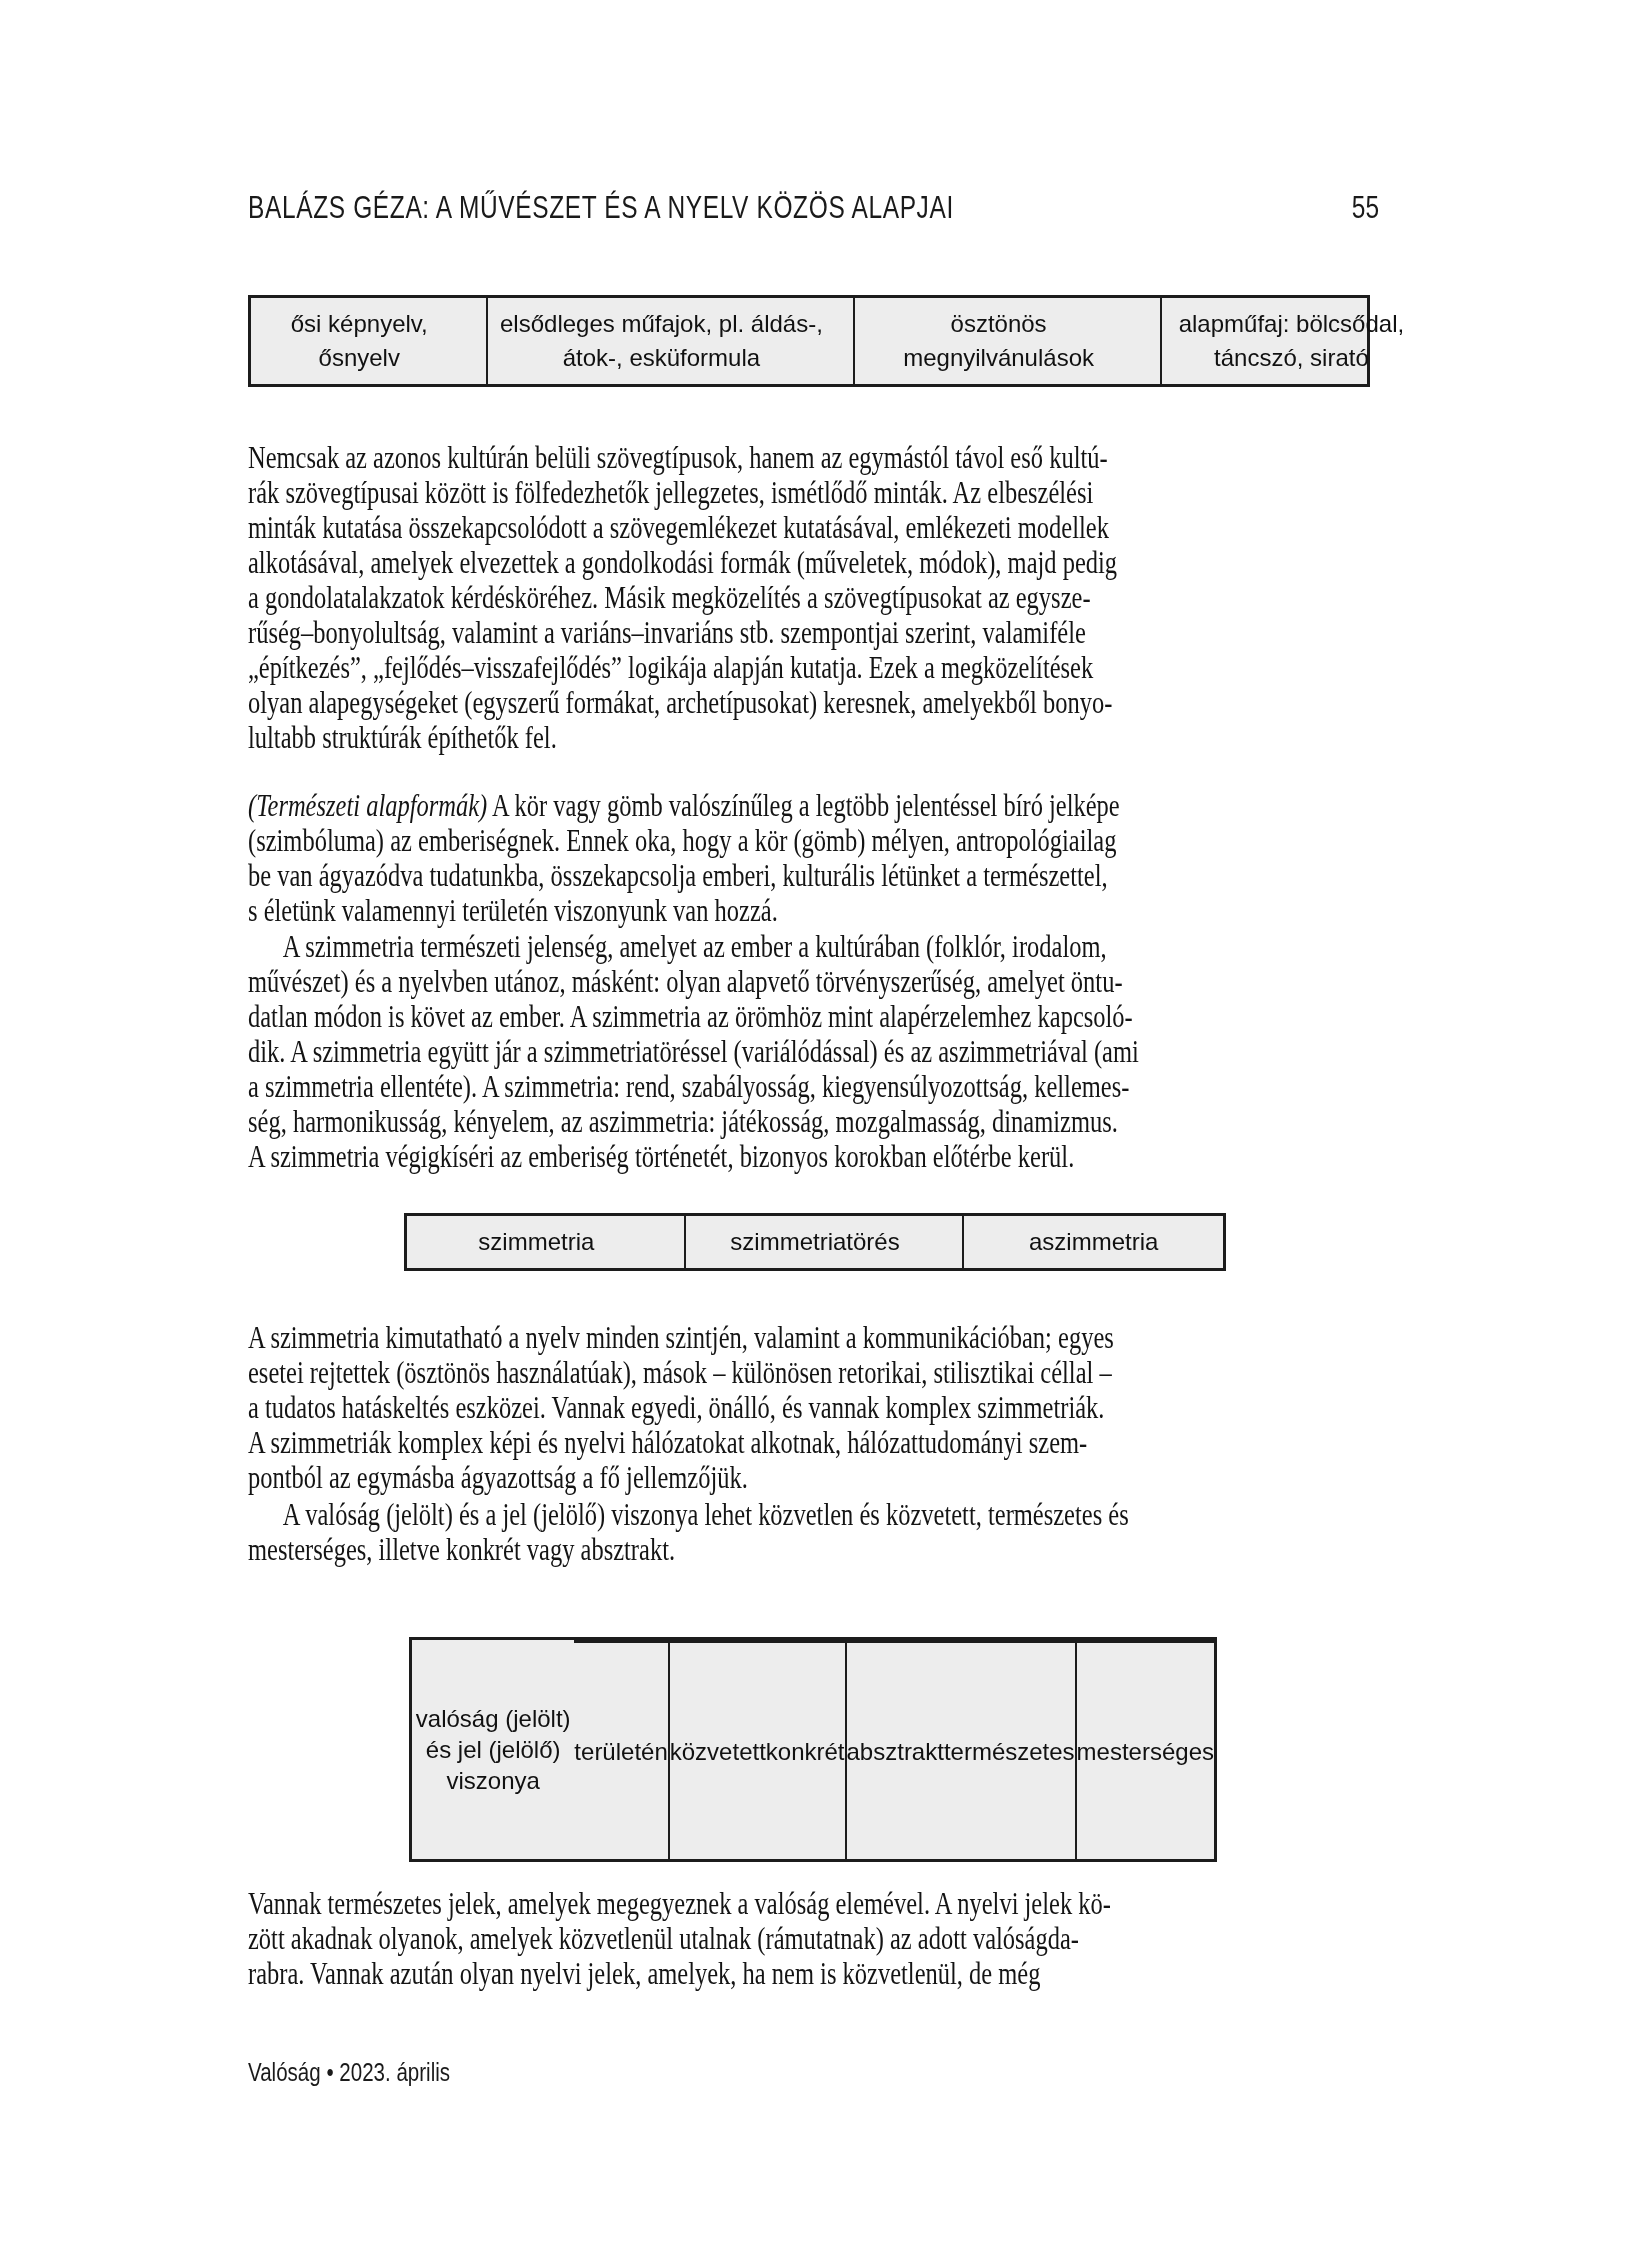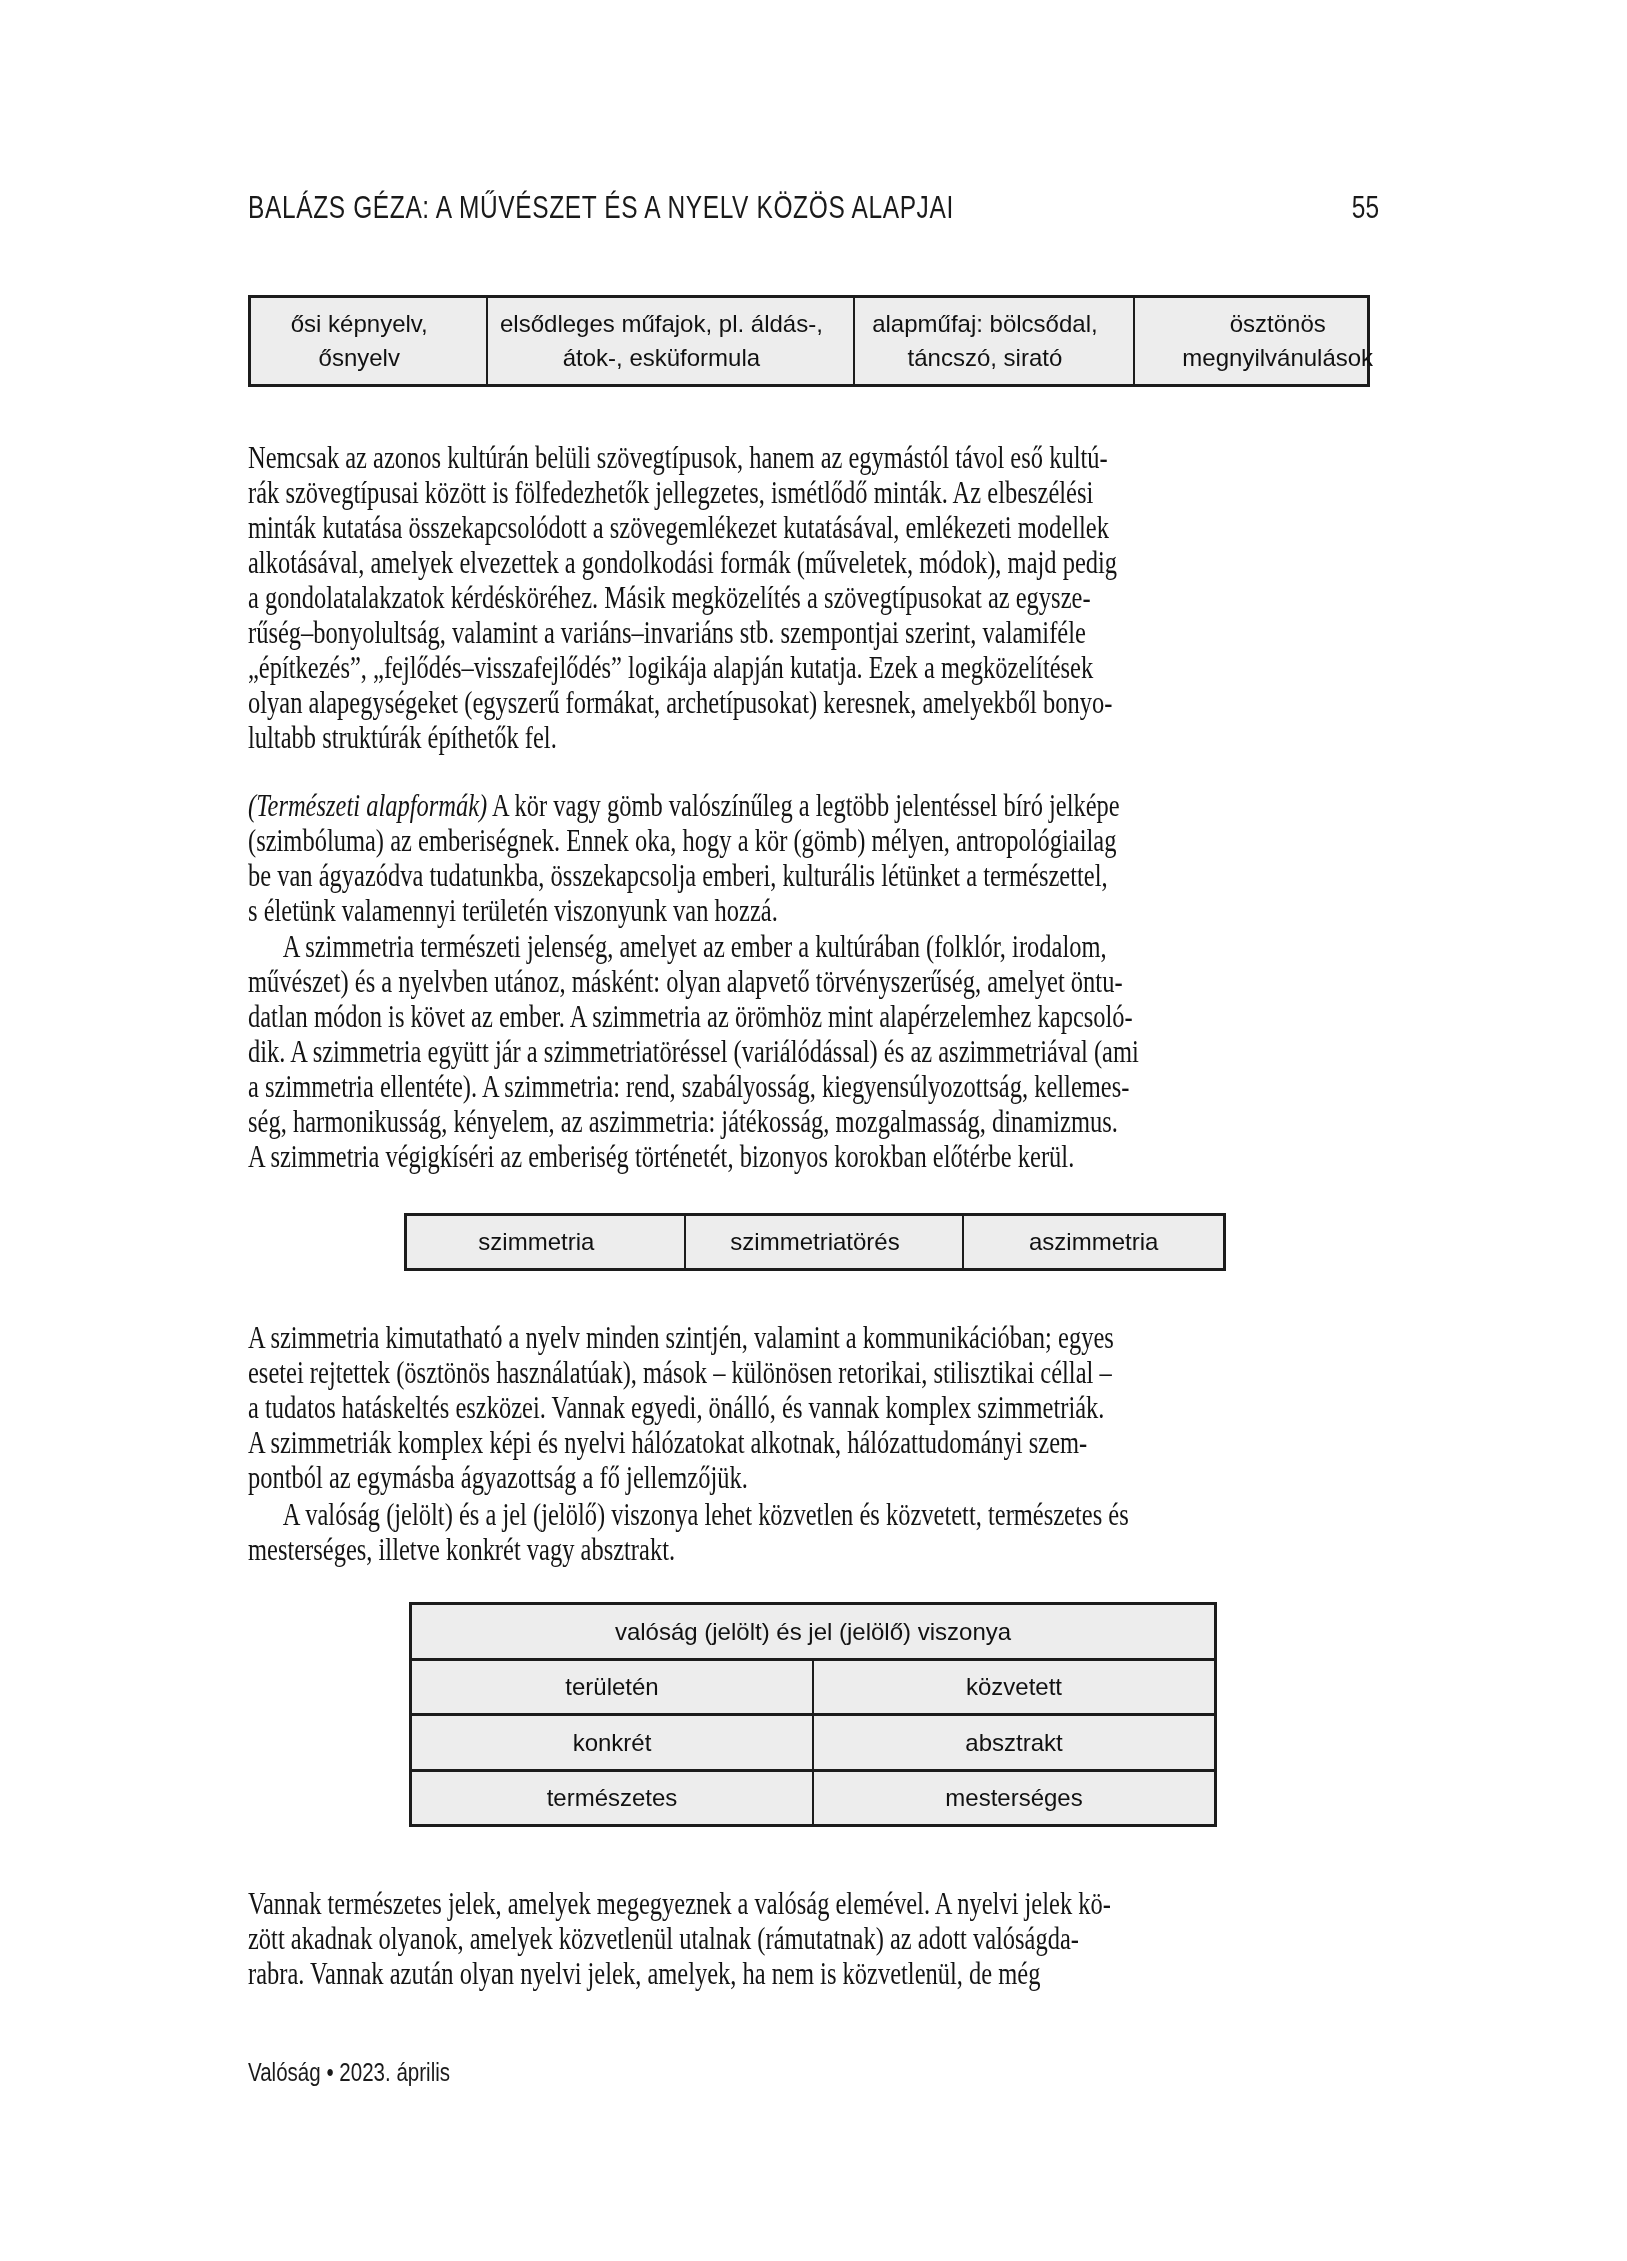--- a/index.html
+++ b/index.html
@@ -54,24 +54,25 @@
     border-left:2.3px solid #1c1c1c;
     box-sizing:border-box;
     flex:0 0 auto;
   }
   .tbl .cell:first-child{border-left:none;}
   #tbl-genres{left:248px;top:295px;width:1122px;height:92px;}
   #tbl-sym{left:404px;top:1213px;width:822px;height:58px;}
   #tbl-sym .cell{flex:1 1 0;}
   
   .tblv{
-    position:absolute;display:flex;flex-direction:column;
+    position:absolute;display:flex;flex-direction:row;
     background:#ededed;
     border:3.8px solid #1c1c1c;
     box-sizing:border-box;
+    margin-top:35px;
   }
   #tbl-reality{left:409px;top:1602px;width:808px;height:225px;}
   .tblv .trow{flex:1 1 0;display:flex;border-top:3.1px solid #1c1c1c;}
   .tblv .trow:first-child{border-top:none;}
   .tblv .tcell{
     flex:1 1 0;display:flex;align-items:center;justify-content:center;
     text-align:center;
     font:400 24px/31px "Liberation Sans", sans-serif;
     color:#111111;
     box-sizing:border-box;
@@ -92,24 +93,24 @@
 <div class="page">
 
   <div class="hdr-title">BALÁZS GÉZA: A MŰVÉSZET ÉS A NYELV KÖZÖS ALAPJAI</div>
   <div class="hdr-page">55</div>
 
   <div class="tbl" id="tbl-genres">
     <div class="cell" style="width:19.4%">ősi képnyelv,
 ősnyelv</div>
     <div class="cell" style="width:31.35%">elsődleges műfajok, pl. áldás-,
 átok-, esküformula</div>
+    <div class="cell" style="width:25.85%">ösztönös
+megnyilvánulások</div>
     <div class="cell" style="width:23.4%">alapműfaj: bölcsődal,
 táncszó, sirató</div>
-    <div class="cell" style="width:25.85%">ösztönös
-megnyilvánulások</div>
   </div>
 
   <div class="para" id="p1" style="top:440px">Nemcsak az azonos kultúrán belüli szövegtípusok, hanem az egymástól távol eső kultú-
 rák szövegtípusai között is fölfedezhetők jellegzetes, ismétlődő minták. Az elbeszélési
 minták kutatása összekapcsolódott a szövegemlékezet kutatásával, emlékezeti modellek
 alkotásával, amelyek elvezettek a gondolkodási formák (műveletek, módok), majd pedig
 a gondolatalakzatok kérdésköréhez. Másik megközelítés a szövegtípusokat az egysze-
 rűség–bonyolultság, valamint a variáns–invariáns stb. szempontjai szerint, valamiféle
 „építkezés”, „fejlődés–visszafejlődés” logikája alapján kutatja. Ezek a megközelítések
 olyan alapegységeket (egyszerű formákat, archetípusokat) keresnek, amelyekből bonyo-

